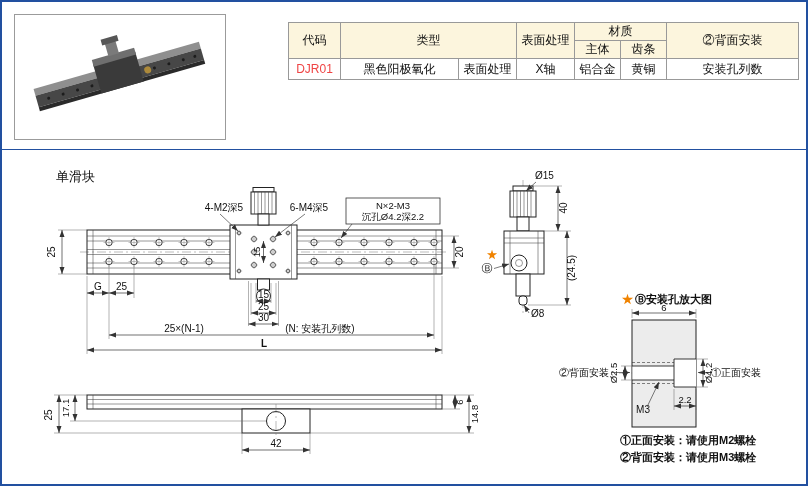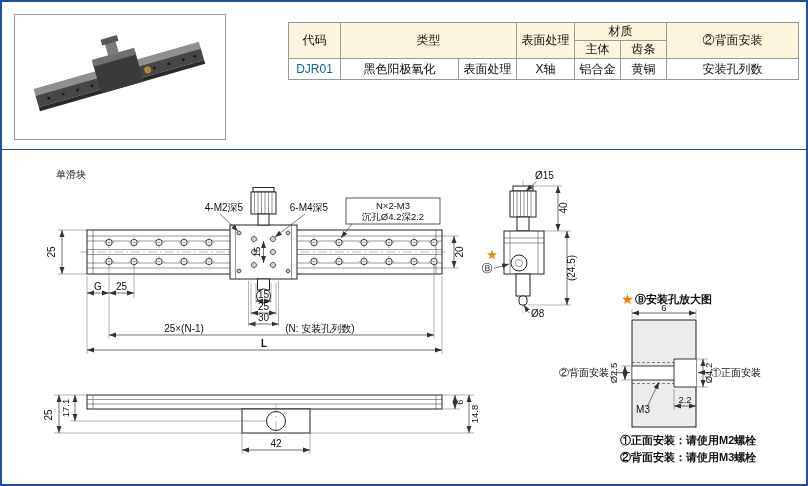--- a/index.html
+++ b/index.html
@@ -13,22 +13,22 @@
     border:1px solid #9b9b9b; background:#fff;
   }
   .divider { position:absolute; left:0; top:147px; width:804px; height:1px; background:#2250a0; }
   .spec-table {
     position:absolute; left:286px; top:20px; border-collapse:collapse;
     font-size:12px; color:#111; table-layout:fixed;
   }
   .spec-table th, .spec-table td { border:1px solid #999; text-align:center; padding:0 3px; font-weight:normal; }
   .spec-table th { background:#fcf5dd; height:16px; }
   .spec-table td { height:20px; background:#fff; }
-  .code-cell { color:#0369a1; font-weight:bold; }
-  .section-label { position:absolute; left:54px; top:166px; font-size:10px; color:#111; }
+  .code-cell { color:#ef4444; font-weight:bold; }
+  .section-label { position:absolute; left:54px; top:166px; font-size:13px; color:#111; }
   svg.drawing { position:absolute; left:0; top:0; }
 
   
   .ol  { fill:none; stroke:#222; stroke-width:1; }
   .olw { fill:#fff;  stroke:#222; stroke-width:1; }
   .tl  { fill:none; stroke:#444; stroke-width:0.55; }
   .dl  { fill:none; stroke:#333; stroke-width:0.7; }
   .el  { fill:none; stroke:#666; stroke-width:0.5; }
   .cl  { fill:none; stroke:#777; stroke-width:0.5; stroke-dasharray:9 3 2 3; }
   .ld  { fill:none; stroke:#333; stroke-width:0.65; }

